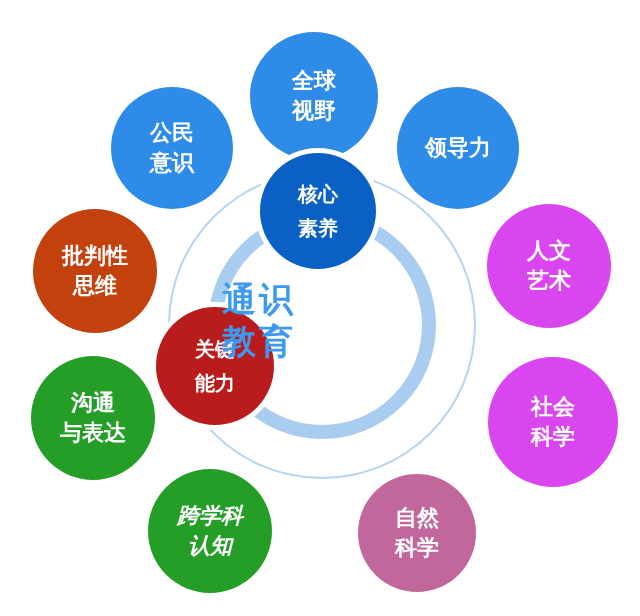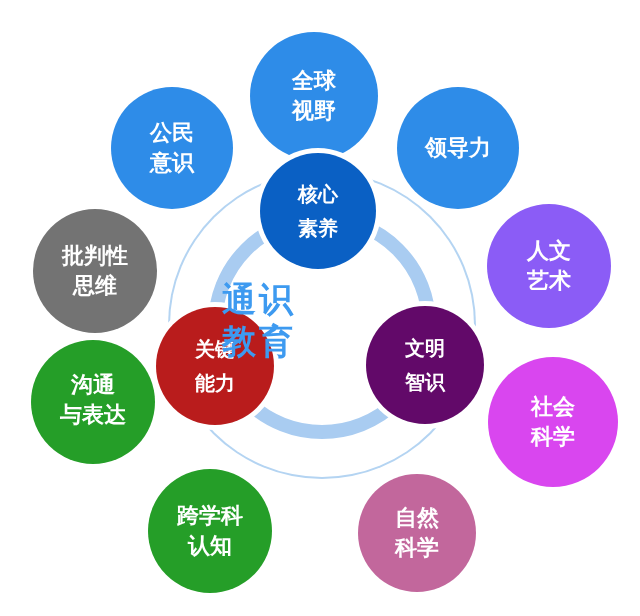--- a/index.html
+++ b/index.html
@@ -28,59 +28,57 @@
   .center-label {
     position:absolute; left:222px; top:278px; width:200px; height:84px;
     font-size:34px; line-height:42px; font-weight:bold;
     color:#3d9af0; letter-spacing:3px; white-space:pre-line; z-index:3;
   }
   
   .pos-global        { left:250px; top:32px;  width:128px; height:128px; }
   .pos-civic         { left:111px; top:87px;  width:122px; height:122px; }
   .pos-leadership    { left:397px; top:87px;  width:122px; height:122px;text-align:center; }
   .pos-critical      { left:33px;  top:209px; width:124px; height:124px; }
-  .pos-communication { left:31px;  top:340px; width:124px; height:124px;font-family:Liberation Mono, monospace; }
-  .pos-interdisc     { left:148px; top:469px; width:124px; height:124px; }
+  .pos-communication { left:31px;  top:356px; width:124px; height:124px; }
+  .pos-interdisc     { left:148px; top:469px; width:124px; height:124px;font-style:italic; }
   .pos-humanities    { left:487px; top:204px; width:124px; height:124px; }
   .pos-social        { left:488px; top:357px; width:130px; height:130px; }
   .pos-natural       { left:358px; top:474px; width:118px; height:118px;text-align:center; }
   
   .pos-core          { left:260px; top:153px; width:116px; height:116px; }
   .pos-key           { left:156px; top:307px; width:118px; height:118px; }
   .pos-civilization  { left:366px; top:306px; width:118px; height:118px; }
 </style>
 </head>
 <body>
 
 <div class="stage">
 
   <div class="circle pos-civic" style="background-color: rgb(46, 140, 232);">公民
 意识</div>
   <div class="circle pos-global" style="background-color: rgb(46, 140, 232);">全球
 视野</div>
   <div class="circle pos-leadership" style="background-color: rgb(46, 140, 232);">领导力</div>
-  <div class="circle pos-critical" style="background-color: #737373;">批判性
+  <div class="circle pos-critical" style="background-color: #c2410c;">批判性
 思维</div>
   <div class="circle pos-communication" style="background-color: rgb(37, 158, 40);">沟通
 与表达</div>
   <div class="circle pos-interdisc" style="background-color: rgb(37, 158, 40);">跨学科
 认知</div>
-  <div class="circle pos-humanities" style="background-color: #8b5cf6; text-align: right;">人文
+  <div class="circle pos-humanities" style="background-color: #d946ef; text-align: right;">人文
 艺术</div>
   <div class="circle pos-social" style="background-color: #d946ef;">社会
 科学</div>
   <div class="circle pos-natural" style="background-color: rgb(194, 103, 156);">自然
 科学</div>
 
   <div class="big-circle"></div>
   <div class="ring"></div>
 
   <div class="circle inner pos-core" style="background-color: rgb(10, 96, 196);">核心
 素养</div>
   <div class="circle inner pos-key" style="background-color: #b91c1c;">关键
 能力</div>
-  <div class="circle inner pos-civilization" style="background-color: rgb(98, 9, 105);">文明
-智识</div>
 
   <div class="center-label" style="color: rgb(61, 154, 240);">通识
 教育</div>
 
 </div>
 
 </body></html>

